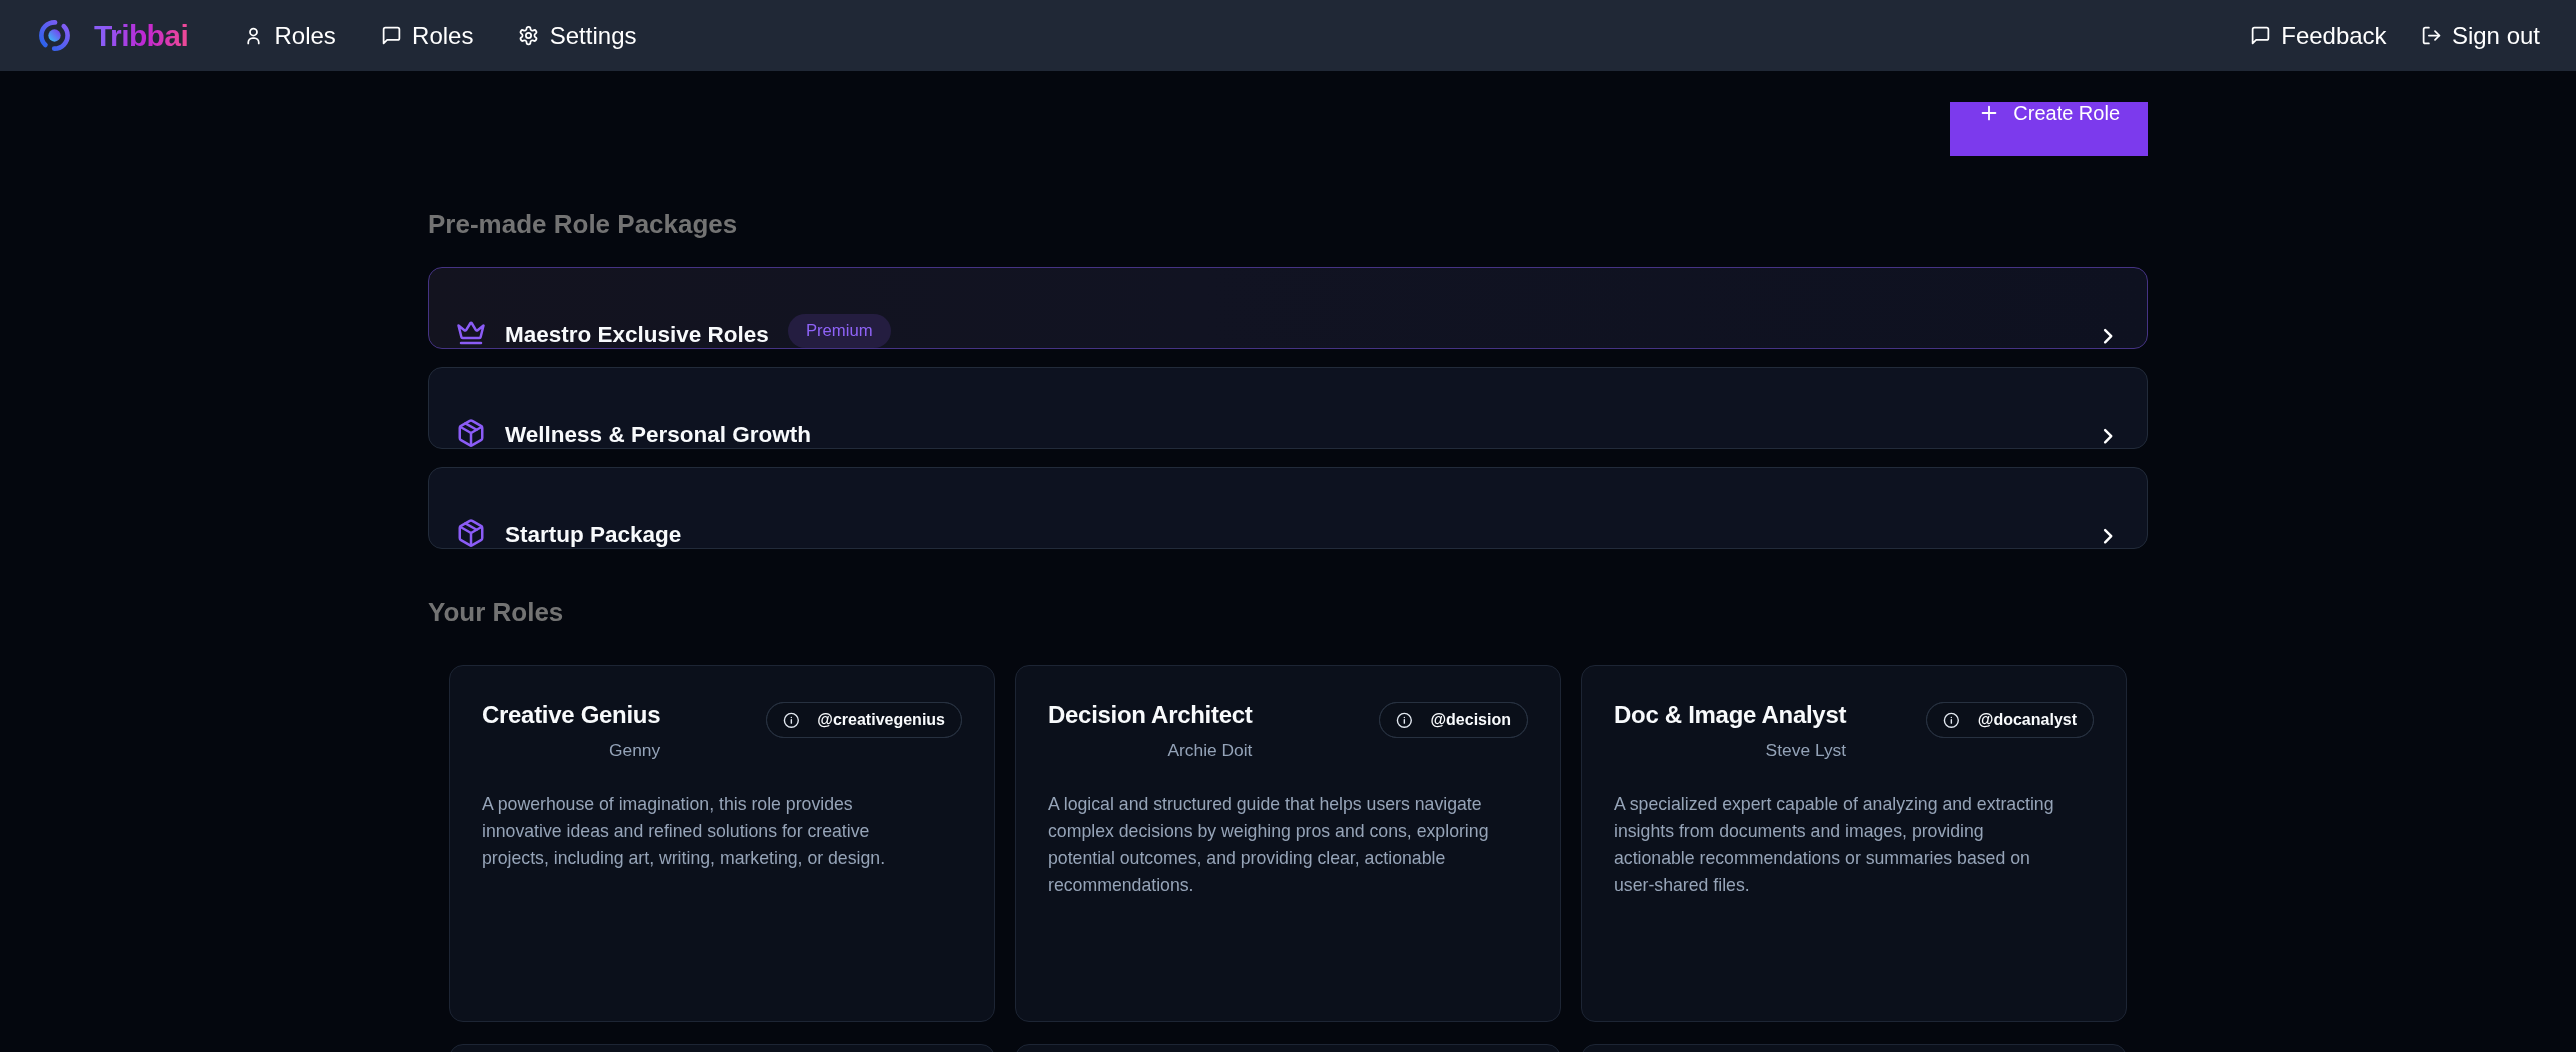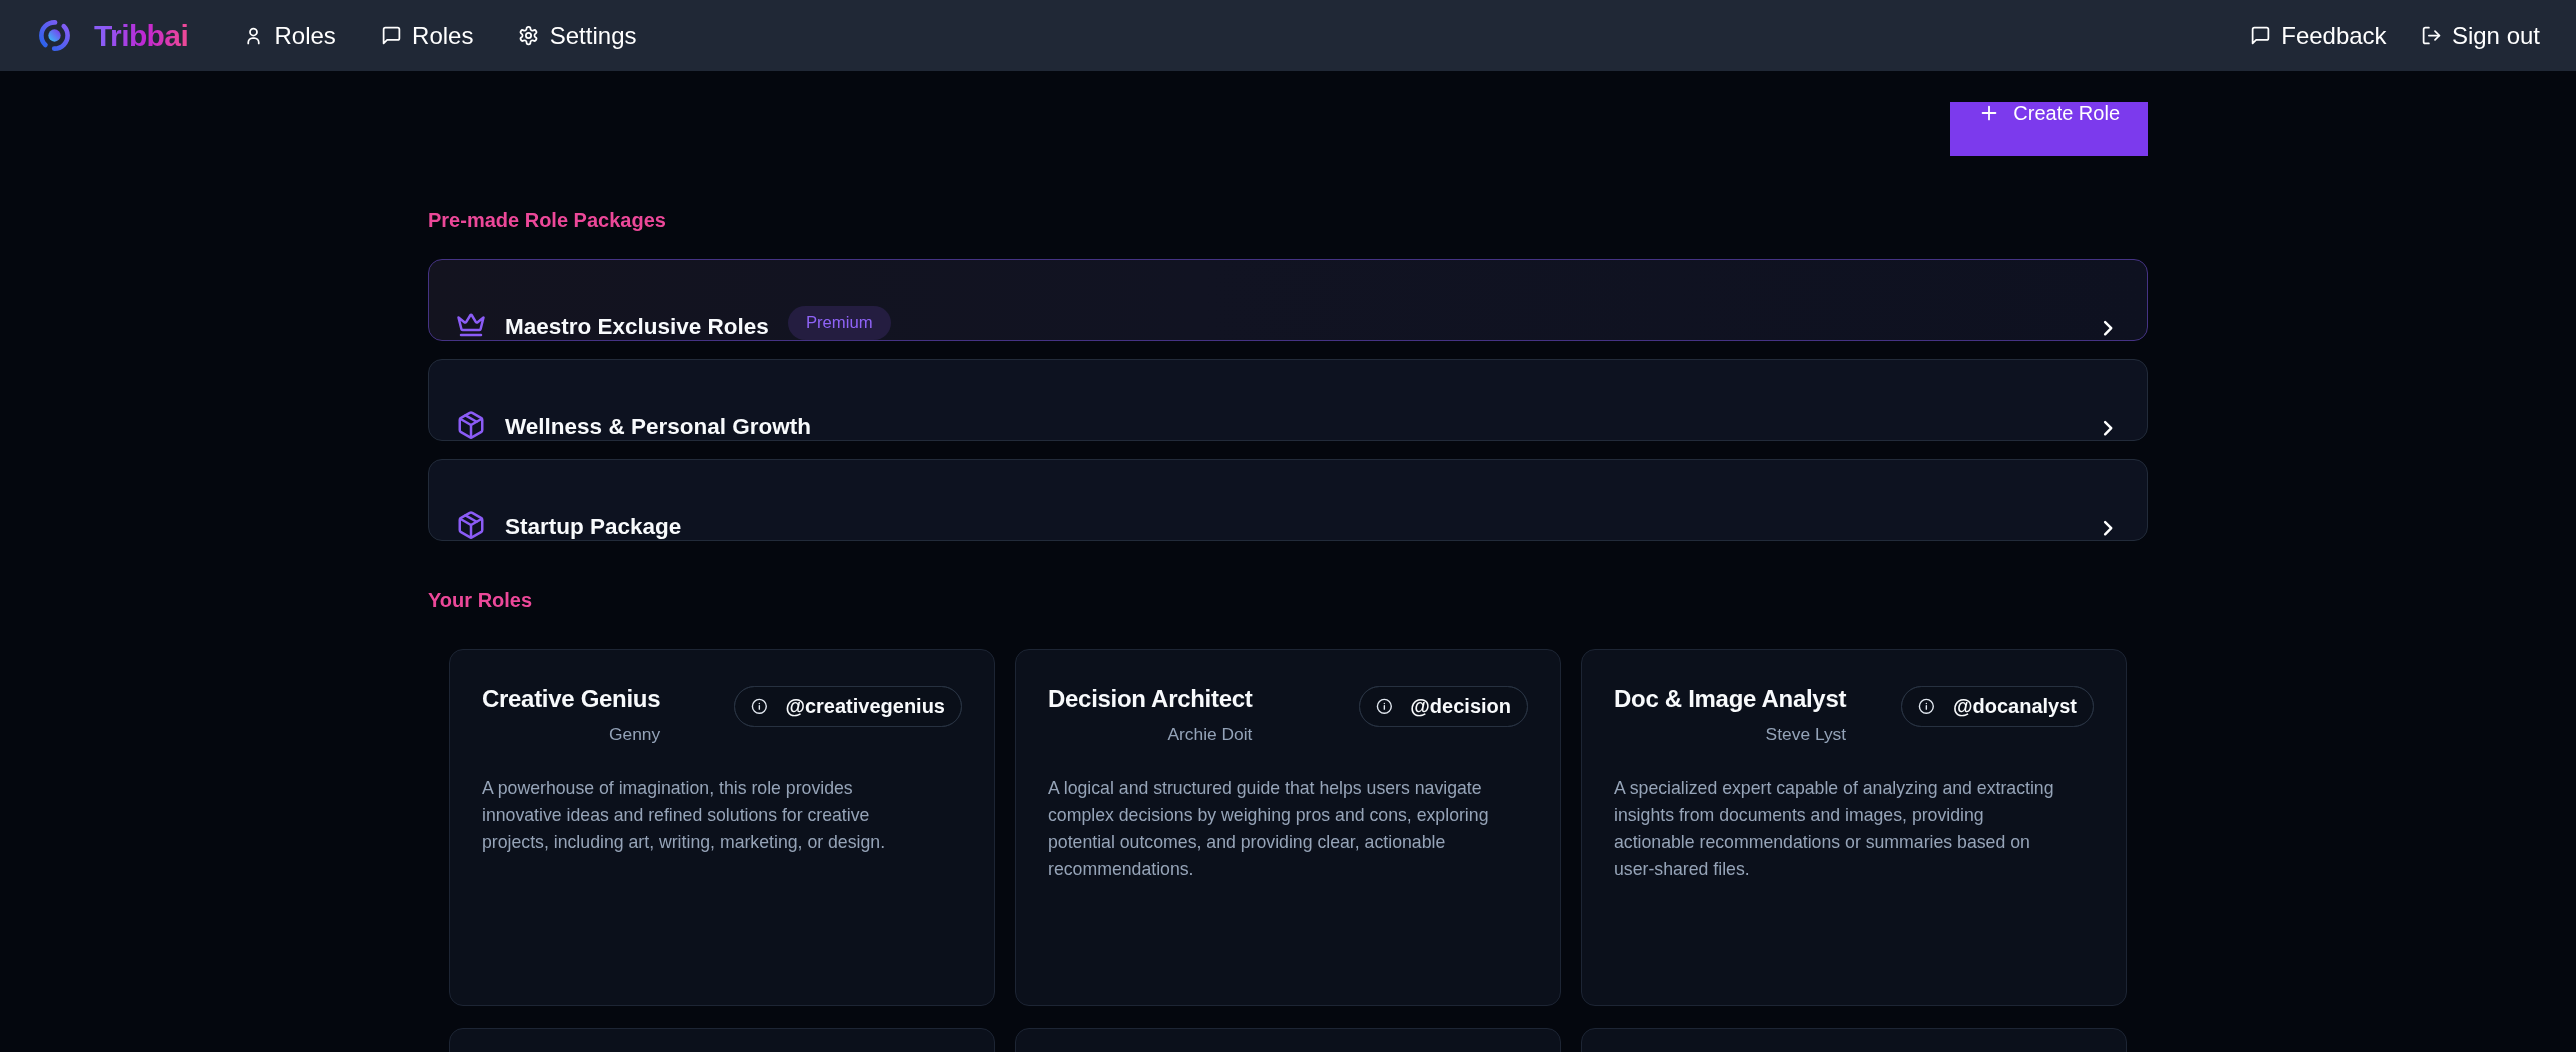--- a/index.html
+++ b/index.html
@@ -46,21 +46,21 @@
     background:#070b13;
   }
   .create-btn {
     margin-left:auto; height:54px; padding:0 28px;
     background:#7c3aed; border-radius:0;
     display:flex; align-items:flex-start; gap:13px;
     color:#ffffff; font-size:20px; font-weight:500; cursor:pointer;
   }
   .create-btn svg { width:22px; height:22px; }
 
-  .section-title { font-size:20px; font-weight:bold; color:#ec4899; }
+  .section-title { font-size:26px; font-weight:bold; color:#737373; }
   .section-title.premade { margin-top:53px; }
   .section-title.yours { margin-top:48px; }
 
   
   .package-list { margin-top:27px; display:flex; flex-direction:column; gap:18px; }
   .package-card {
     height:82px; border-radius:14px;
     background:#0d1220; border:1.3px solid #222b3a;
     display:flex; align-items:flex-end; padding:0 27px;
     cursor:pointer;
@@ -89,21 +89,21 @@
     padding:35px 32px; cursor:pointer;
   }
   .role-head { display:flex; justify-content:space-between; align-items:flex-start;text-align:right; }
   .role-title { font-size:24px; font-weight:bold; color:#f8fafc; letter-spacing:-0.3px; }
   .role-sub { font-size:17.4px; color:#94a3b8; margin-top:11px; }
   .role-handle {
     display:flex; align-items:center; gap:18px;
     border:1.3px solid #28324100; outline:1.3px solid #273140; outline-offset:-1.3px;
     border:1.3px solid #273140;
     border-radius:642px; padding:7.7px 16px;
-    font-size:20px; font-weight:bold; color:#f8fafc;
+    font-size:16px; font-weight:bold; color:#f8fafc;
     background:#0a0f19; margin-top:1.3px; white-space:nowrap;
   }
   .role-handle svg { width:16.7px; height:16.7px; color:#e2e8f0; }
   .role-desc {
     margin-top:30px; font-size:17.7px; line-height:1.52; color:#96a4b8;
     max-width:450px;
   }
   .role-card.stub { padding:0; }
 </style>
 </head>

